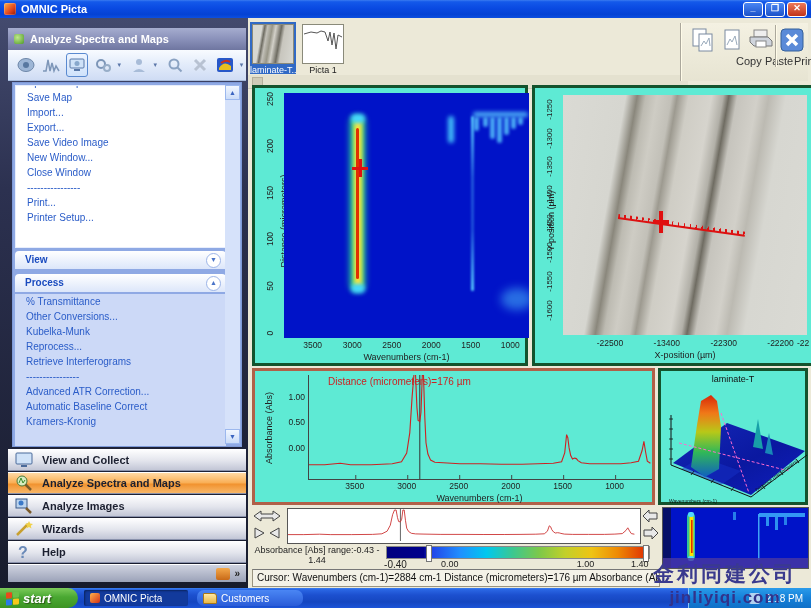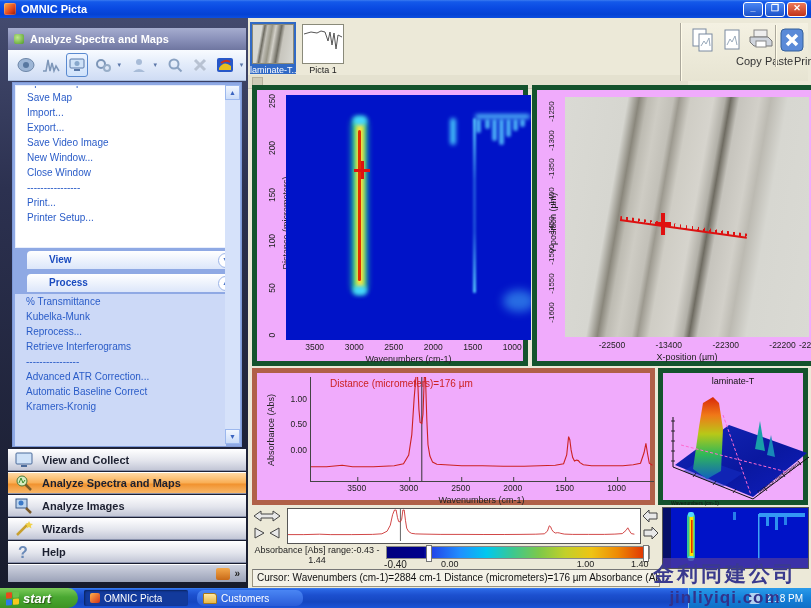--- a/index.html
+++ b/index.html
@@ -32,22 +32,22 @@
   .tbi{width:22px;height:22px;display:flex;align-items:center;justify-content:center;border-radius:3px;}
   .tbi.sel{border:1px solid #5a8ad0;background:linear-gradient(180deg,#eef5ff,#cfe2fb);}
   .tbi svg{display:block;}
   .tb-caret{width:7px;height:22px;display:flex;align-items:center;color:#5a76a8;font-size:7px;}
   .menuwrap{left:12px;top:82px;width:230px;height:365px;background:#8fa9e4;
     border:1px solid #7e9ad8;box-sizing:border-box;}
   .menulist{position:absolute;left:2px;top:2px;width:211px;height:161px;background:#ffffff;
     overflow:hidden;border:1px solid #e8eefc;}
   .mi{height:15px;line-height:15px;font-size:10px;color:#2a5cc8;padding-left:11px;white-space:nowrap;cursor:pointer;}
   .sec-hdr{position:absolute;left:2px;width:211px;height:18px;background:linear-gradient(180deg,#ffffff,#dce6fa);
-    border-radius:4px 4px 0 0;color:#1a4bbf;font-weight:bold;font-size:10px;line-height:18px;padding-left:22px;
-    box-sizing:border-box;cursor:pointer;margin-left:12px;}
+    border-radius:4px 4px 0 0;color:#1a4bbf;font-weight:bold;font-size:10px;line-height:18px;padding-left:10px;
+    box-sizing:border-box;cursor:pointer;}
   .sec-hdr .chev{position:absolute;right:5px;top:2px;width:13px;height:13px;border-radius:50%;
     border:1px solid #9cb4e8;background:#fff;color:#4a74c8;font-size:7px;line-height:12px;text-align:center;font-weight:bold;}
   .procbody{position:absolute;left:2px;top:211px;width:211px;height:152px;background:#ccd9f7;overflow:hidden;}
   .vscroll{position:absolute;right:1px;top:2px;width:15px;height:359px;background:#d6e2fa;}
   .sbtn{position:absolute;left:0;width:15px;height:15px;background:linear-gradient(180deg,#f2f7ff,#cbdcf8);
     border:1px solid #9cb8ee;box-sizing:border-box;color:#3a64c0;font-size:7px;text-align:center;line-height:13px;}
   
   .nav-item{left:8px;width:238px;height:22px;background:linear-gradient(180deg,#fdfdfe 0%,#e2e4ec 55%,#c2c6d6 100%);
     border-top:1px solid #fff;border-bottom:1px solid #8a92ac;display:flex;align-items:center;gap:8px;
     font-size:11px;font-weight:bold;color:#1c2030;padding-left:6px;box-sizing:border-box;cursor:pointer;}
@@ -61,21 +61,21 @@
   .tab .thumb{width:40px;height:38px;margin:2px auto 0;border:1px solid #8a8a7a;background:#fff;overflow:hidden;}
   .tab .tlabel{font-size:9px;text-align:center;margin-top:1px;color:#222;white-space:nowrap;overflow:hidden;}
   .tab.selected{background:#316ac5;}
   .tab.selected .tlabel{color:#fff;}
   .substrip{position:absolute;left:0;top:57px;width:440px;height:13px;background:#e4e1cf;border-bottom:1px solid #cfccba;}
   .actionbar{position:absolute;right:3px;top:5px;height:56px;display:flex;align-items:flex-start;
      background:linear-gradient(180deg,#f4f1e2,#e7e4d2);border-left:2px groove #fffbe8;padding:2px 2px 0 6px;}
   .act{width:29px;text-align:center;cursor:pointer;}
   .act .aicon{height:30px;display:flex;align-items:center;justify-content:center;}
   .act .alabel{font-size:11px;color:#333;margin-left:48px;}
-  .panel{position:absolute;background:#f0abfc;border:5px solid #14532d;box-sizing:border-box;}
+  .panel{position:absolute;background:#5eead4;border:3px solid #14532d;box-sizing:border-box;}
   .rot{transform:rotate(-90deg);transform-origin:center;white-space:nowrap;}
   .ticktext{position:absolute;font-size:8.5px;color:#222;}
   .axislabel{position:absolute;font-size:9px;color:#222;}
   .plotarea{position:absolute;overflow:hidden;cursor:crosshair;}
   .feat{position:absolute;border-radius:6px;}
   .crossbar{position:absolute;background:#e01010;}
   
   .ovbox{position:absolute;left:39px;top:1px;width:352px;height:34px;background:#fff;border:1px solid #555;overflow:hidden;}
   .navarrows{position:absolute;display:flex;flex-direction:column;gap:2px;align-items:center;}
   
@@ -197,20 +197,21 @@
   <div class="sec-hdr" id="view-hdr" style="top:168px;">
     <span>View</span>
     <span class="chev">▼</span>
   </div>
   <div class="sec-hdr" id="proc-hdr" style="top:191px;">
     <span>Process</span>
     <span class="chev">▲</span>
   </div>
   <div class="procbody" id="proc-menu">
       <div class="mi">% Transmittance</div>
+      <div class="mi">Other Conversions...</div>
       <div class="mi">Kubelka-Munk</div>
       <div class="mi">Reprocess...</div>
       <div class="mi">Retrieve Interferograms</div>
       <div class="mi">----------------</div>
       <div class="mi">Advanced ATR Correction...</div>
       <div class="mi">Automatic Baseline Correct</div>
       <div class="mi">Kramers-Kronig</div>
     </div>
   <div class="vscroll">
     <div class="sbtn" style="top:0;">▲</div>

